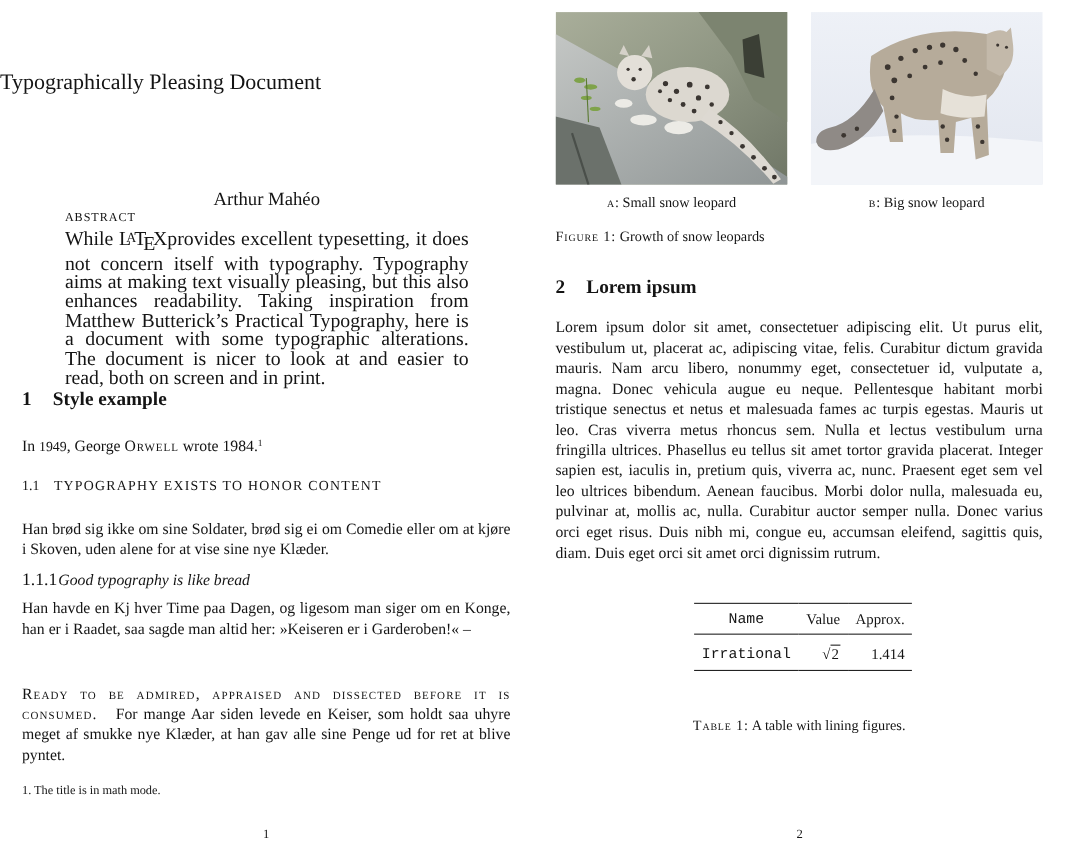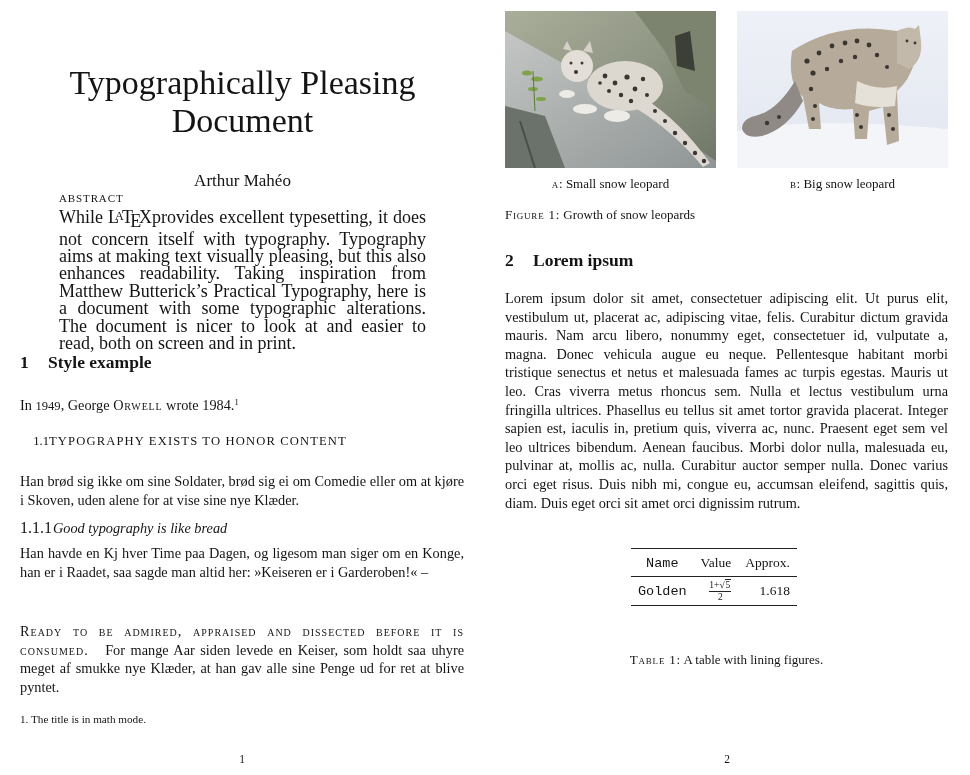--- a/index.html
+++ b/index.html
@@ -2,31 +2,31 @@
 <html><head>
 <meta charset="utf-8">
 <style>
   html, body { margin: 0; padding: 0; background: #ffffff; }
   body {
     width: 970px; height: 775px; position: relative; overflow: hidden;
     font-family: "Liberation Serif", "DejaVu Serif", serif; color: #141414;
   }
   .abs { position: absolute; }
   .sc { font-variant: small-caps; letter-spacing: 0.06em; }
-  .title { left: 0; width: 485px; top: 64px; text-align: center; font-size: 34px; }
+  .title { left: 0; width: 485px; top: 64px; font-size: 20px; }
   .author { left: 0; width: 485px; top: 131px; text-align: center; font-size: 17px; margin-top: 40px; }
   .abstract-label { left: 59px; top: 192px; font-size: 12px; letter-spacing: 0.08em; text-transform: uppercase; font-size: 11px; }
   .abstract-body { left: 59px; top: 208px; width: 367px; font-size: 18px; line-height: 17.4px; text-align: justify; }
   .h1 { font-size: 17.5px; font-weight: bold; }
   .h1 .num { display: inline-block; width: 28px; }
   .body-text { font-size: 14.3px; line-height: 18.6px; text-align: justify; }
   .sec1 { left: 20px; top: 352px; }
   .p-orwell { left: 20px; top: 393px; width: 444px; }
   .sec11 { left: 20px; top: 434px; font-size: 13.5px; letter-spacing: 0.09em; text-transform: uppercase; font-size: 12.6px; }
-  .sec11 .num { display: inline-block; width: 29px; letter-spacing: 0; text-align: right; }
+  .sec11 .num { display: inline-block; width: 29px; letter-spacing: 0; }
   .p-han1 { left: 20px; top: 472px; width: 444px; }
   .sec111 { left: 20px; top: 519px; font-size: 14.3px; }
   .sec111 .num { display: inline-block; width: 33px; font-size: 16px; }
   .sec111 .ttl { font-style: italic; }
   .p-han2 { left: 20px; top: 544px; width: 444px; }
   .p-ready { left: 20px; top: 622px; width: 444px; }
   .p-ready .lead { font-variant: small-caps; letter-spacing: 0.07em; }
   .footnote { left: 20px; top: 713px; font-size: 11.2px; }
   .pagenum { font-size: 11.5px; top: 753px; text-align: center; width: 30px; }
   .pn1 { left: 227px; }
@@ -220,30 +220,24 @@
 
 <table class="data">
   <thead>
     <tr>
       <th class="l">Name</th>
       <th class="r">Value</th>
       <th class="r">Approx.</th>
     </tr>
   </thead>
   <tbody>
-    <tr>
-      <td class="l">Golden</td>
-      <td class="r">
-        <span class="frac">
-          <span><span>1+</span><span class="sqrt">√<span class="rad">5</span></span></span>
-          <span class="bar"></span>
-          <span>2</span>
-        </span>
-      </td>
-      <td class="r">1.618</td>
+    <tr class="first">
+      <td class="l">Irrational</td>
+      <td class="r"><span class="sqrt">√<span class="rad">2</span></span></td>
+      <td class="r">1.414</td>
     </tr>
   </tbody>
 </table>
 
 <div class="abs tabcap">
   <span class="tag">Table 1:</span>
   <span>A table with lining figures.</span>
 </div>
 
 <div class="abs pagenum pn2">2</div>

